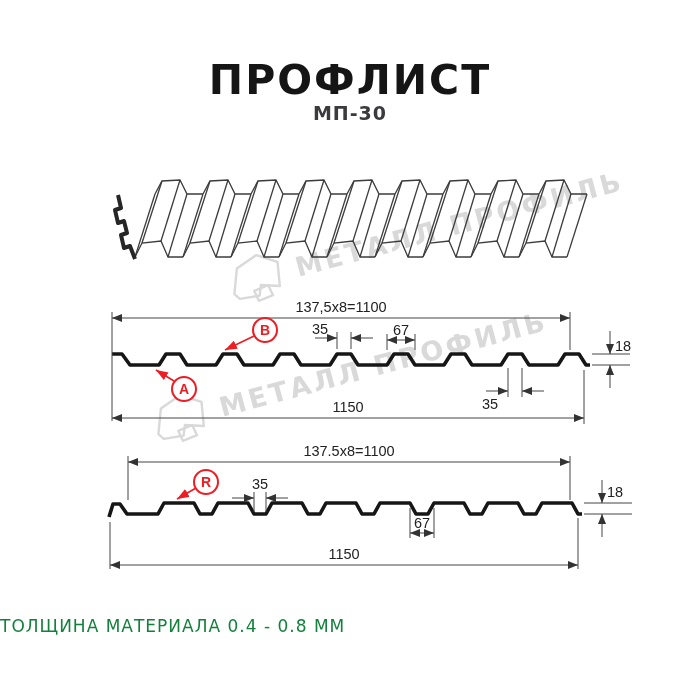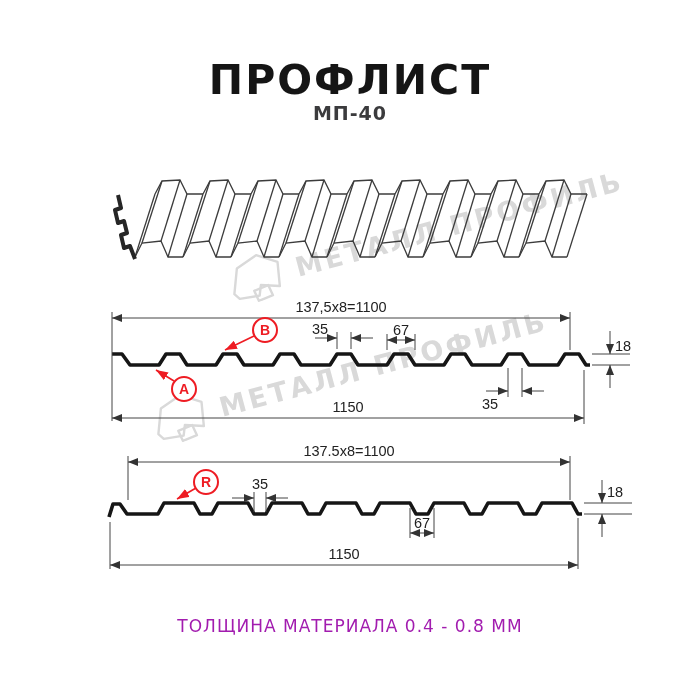--- a/index.html
+++ b/index.html
@@ -4,40 +4,40 @@
 <style>
   html,body{margin:0;padding:0;background:#ffffff;}
   .page{position:relative;width:700px;height:700px;background:#ffffff;overflow:hidden;
         font-family:"Liberation Sans",sans-serif;border-radius:12px;}
   .title{position:absolute;top:56px;left:0;width:700px;text-align:center;
          font-family:"DejaVu Sans",sans-serif;font-weight:bold;font-size:41px;
          letter-spacing:2px;color:#151515;}
   .subtitle{position:absolute;top:102px;left:0;width:700px;text-align:center;
          font-family:"DejaVu Sans",sans-serif;font-weight:bold;font-size:19px;
          letter-spacing:1px;color:#3b3b3d;}
-  .footer-note{position:absolute;top:616px;left:0;width:700px;text-align:center;
+  .footer-note{position:absolute;top:616px;left:0;width:700px;
          font-family:"DejaVu Sans",sans-serif;font-size:17px;letter-spacing:1px;
-         color:#a21caf;}
+         color:#15803d;}
   .wm{position:absolute;display:flex;align-items:center;gap:10px;
       transform:rotate(-15deg);transform-origin:left center;white-space:nowrap;}
   .wm .wm-text{font-family:"DejaVu Sans",sans-serif;font-weight:bold;font-size:27px;
       letter-spacing:3px;color:#d9d9d9;}
   .wm1{left:226px;top:262px;}
   .wm2{left:150px;top:402px;}
   svg.drawing{position:absolute;left:0;top:0;}
   .dim-text{font-family:"Liberation Sans",sans-serif;font-size:14.5px;fill:#222;}
   .red-label{font-family:"Liberation Sans",sans-serif;font-size:14px;font-weight:bold;fill:#ee1c23;}
 </style>
 </head>
 <body>
 
 <div class="page">
 
   <div class="title">ПРОФЛИСТ</div>
-  <div class="subtitle">МП-40</div>
+  <div class="subtitle">МП-30</div>
 
   <div class="wm wm1">
     <svg width="62" height="48" viewBox="0 0 62 48">
       <g fill="none" stroke="#d9d9d9" stroke-width="2.4" stroke-linejoin="round">
         <polygon points="6,34 15,10 37,2 56,14 52,38 34,32 30,42 10,40"></polygon>
         <polygon points="26,36 41,34 43,45 28,47"></polygon>
       </g>
     </svg>
     <span class="wm-text">МЕТАЛЛ ПРОФИЛЬ</span>
   </div>

